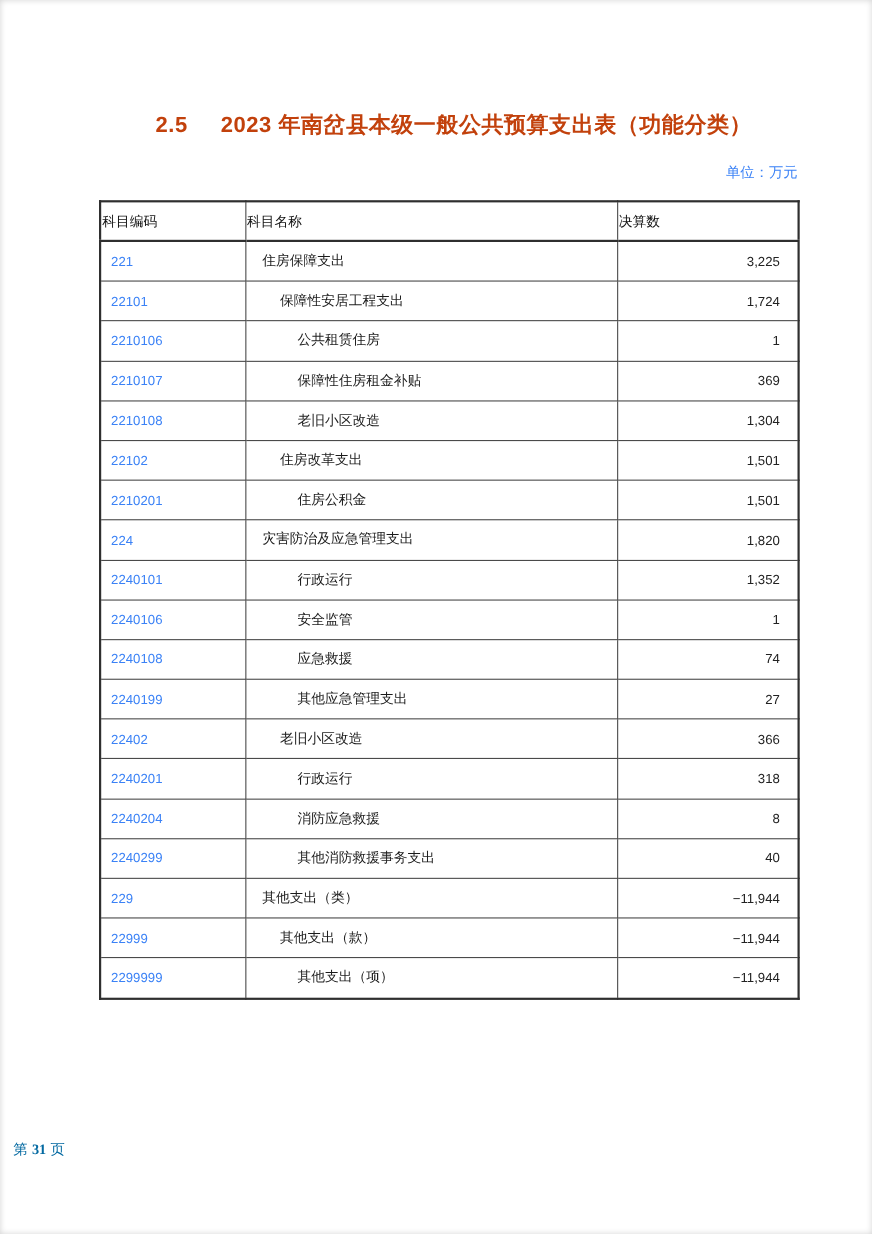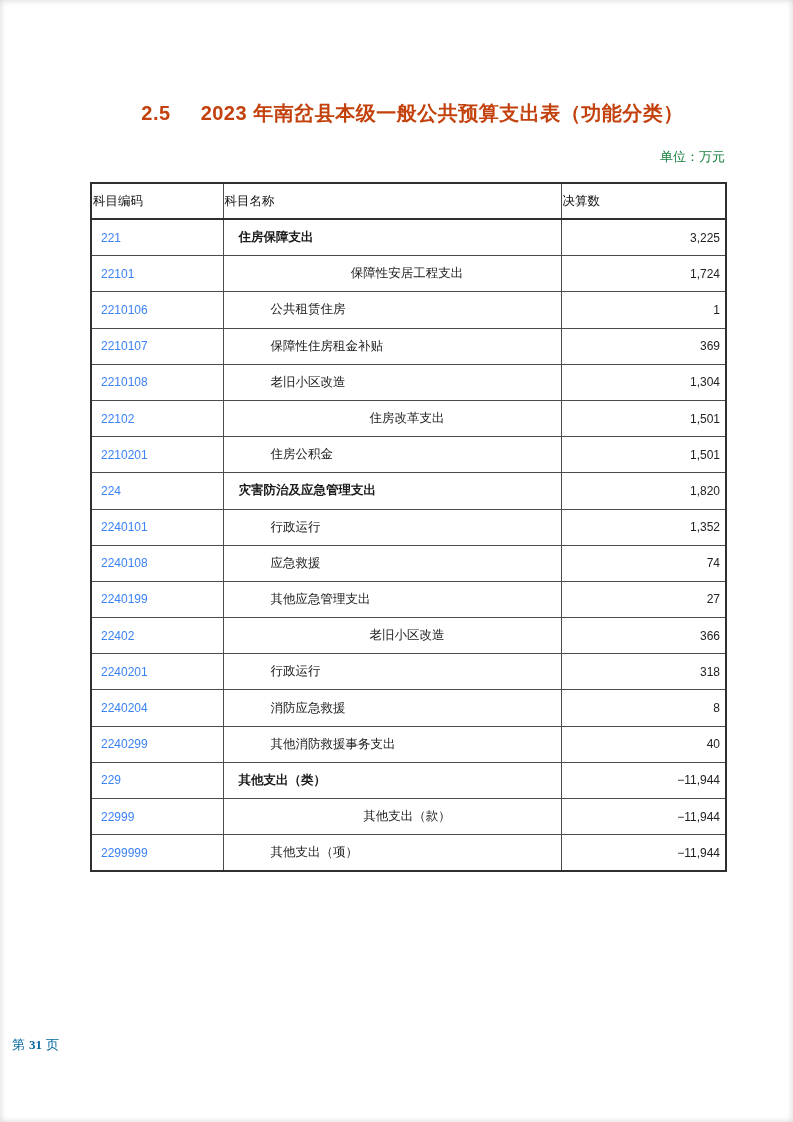--- a/index.html
+++ b/index.html
@@ -36,21 +36,21 @@
   .doc-title .section-no {
     margin-right: 30px;
   }
   .unit-label {
     position: absolute;
     top: 148px;
     left: 90px;
     width: 635px;
     text-align: right;
     font-size: 13px;
-    color: #15803d;
+    color: #3b82f6;
   }
   .budget-table {
     position: absolute;
     top: 182px;
     left: 90px;
     width: 635px;
     border-collapse: collapse;
     table-layout: fixed;
     border: 2px solid #2f2f2f;
     font-size: 12.5px;
@@ -77,26 +77,26 @@
   .col-value-w { width: 165px; }
   td.cell-code {
     padding-left: 9px;
     font-family: "Liberation Sans", sans-serif;
     font-size: 12px;
     color: #3b82f6;
   }
   td.cell-name {
     font-family: "Liberation Serif", serif;
   }
-  td.cell-name.indent-0 { padding-left: 15px; font-weight: bold; }
-  td.cell-name.indent-1 { padding-left: 31px; text-align: center; }
+  td.cell-name.indent-0 { padding-left: 15px; }
+  td.cell-name.indent-1 { padding-left: 31px; }
   td.cell-name.indent-2 { padding-left: 47px; }
   td.cell-value {
     text-align: right;
-    padding-right: 5px;
+    padding-right: 16px;
     font-family: "Liberation Sans", sans-serif;
     font-size: 12px;
     color: #222222;
   }
   .page-footer {
     position: absolute;
     top: 1036px;
     left: 12px;
     width: 100%;
     text-align: left;
@@ -174,20 +174,25 @@
           <td class="cell-code">224</td>
           <td class="cell-name indent-0">灾害防治及应急管理支出</td>
           <td class="cell-value">1,820</td>
         </tr>
         <tr>
           <td class="cell-code">2240101</td>
           <td class="cell-name indent-2">行政运行</td>
           <td class="cell-value">1,352</td>
         </tr>
         <tr>
+          <td class="cell-code">2240106</td>
+          <td class="cell-name indent-2">安全监管</td>
+          <td class="cell-value">1</td>
+        </tr>
+        <tr>
           <td class="cell-code">2240108</td>
           <td class="cell-name indent-2">应急救援</td>
           <td class="cell-value">74</td>
         </tr>
         <tr>
           <td class="cell-code">2240199</td>
           <td class="cell-name indent-2">其他应急管理支出</td>
           <td class="cell-value">27</td>
         </tr>
         <tr>

